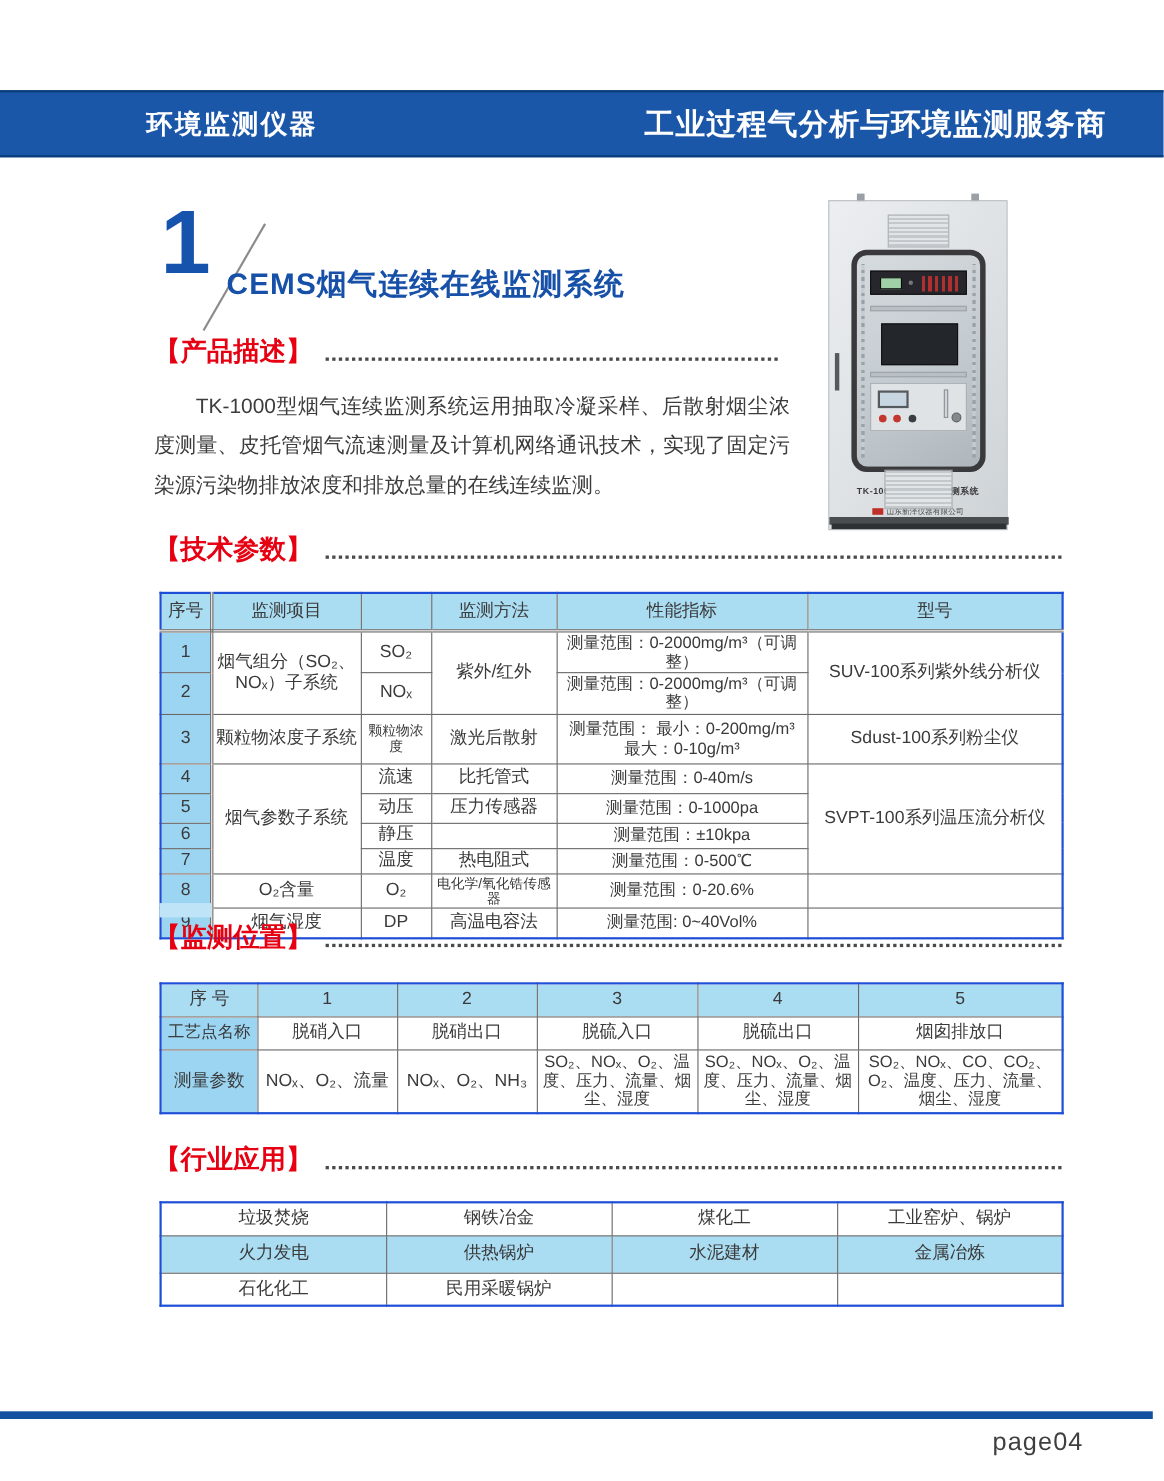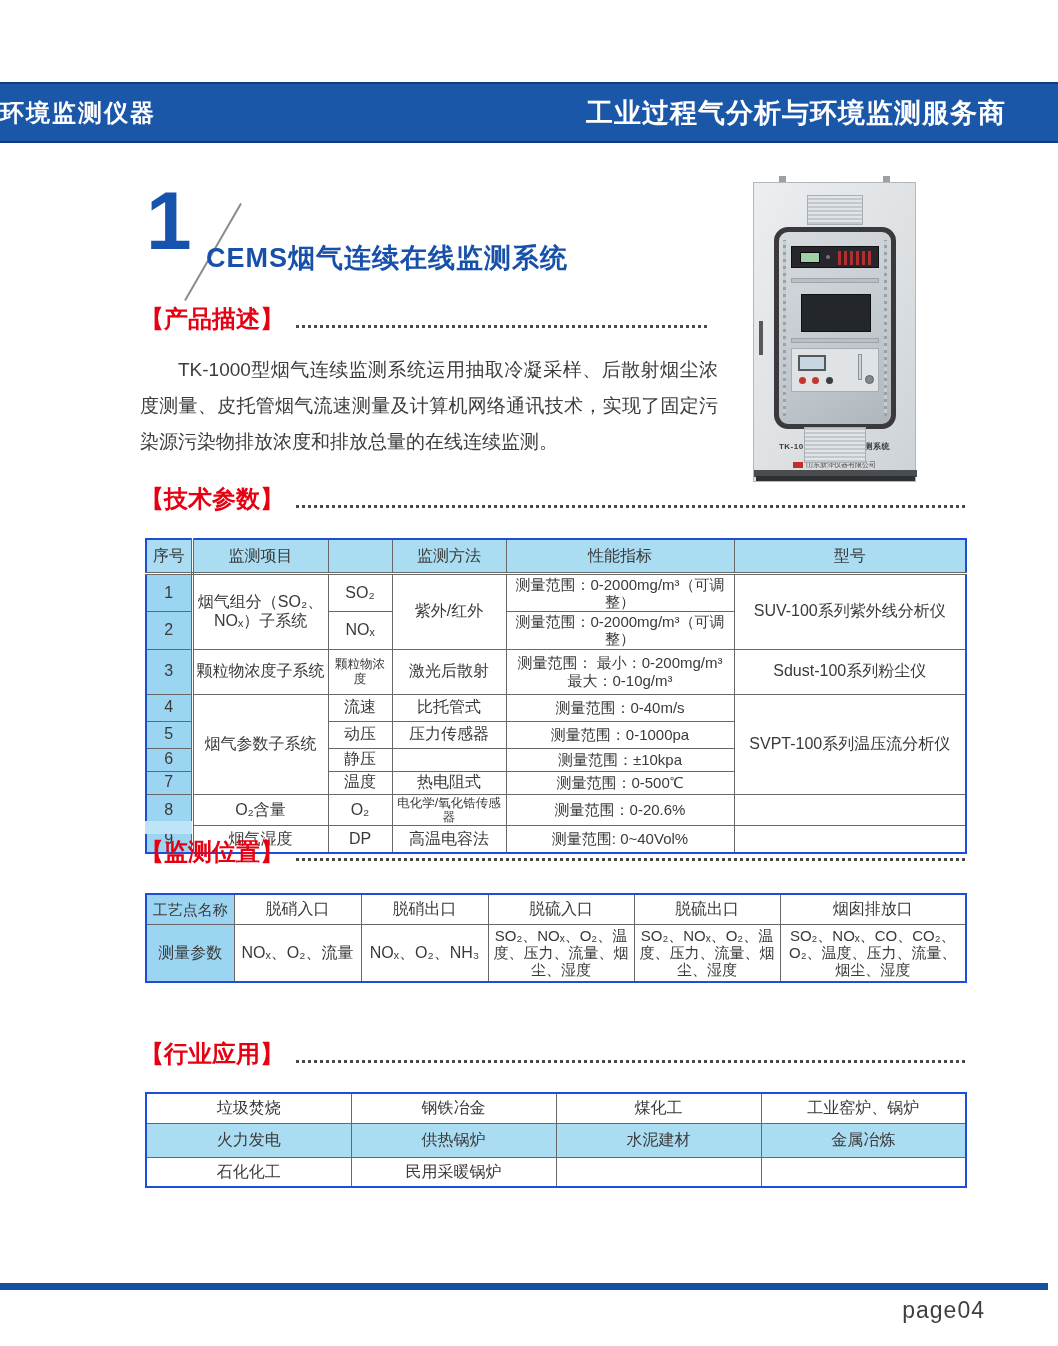--- a/index.html
+++ b/index.html
@@ -9,21 +9,21 @@
     position:relative; width:1058px; height:1346px; margin:0 auto;
     background:#ffffff; overflow:hidden;
   }
 
   
   .topbar {
     position:absolute; left:0; top:82px; width:1058px; height:61px;
     background:#1b57a8; border-top:2px solid #0c3e7c; border-bottom:2px solid #0c3e7c;
     display:flex; align-items:center; justify-content:space-between;
   }
-  .topbar .left-title  { color:#fff; font-size:24px; font-weight:bold; letter-spacing:2px; }
+  .topbar .left-title  { margin-left:133px; color:#fff; font-size:24px; font-weight:bold; letter-spacing:2px; }
   .topbar .right-title { margin-right:52px; color:#fff; font-size:27px; font-weight:bold; letter-spacing:1px; }
 
   
   .big-index { position:absolute; left:146px; top:180px; color:#1553ad; font-size:82px; font-weight:bold; line-height:1; }
   .slash { position:absolute; left:212px; top:196px; width:2px; height:112px; background:#8e8a87; transform:rotate(30deg); }
   .main-title { position:absolute; left:206px; top:240px; color:#1750a8; font-size:27px; font-weight:bold; letter-spacing:1px; }
 
   
   .sec-head { position:absolute; display:flex; align-items:flex-end; }
   .sec-label { color:#e60012; font-size:24px; font-weight:bold; white-space:nowrap; }
@@ -253,20 +253,28 @@
   <table class="tbl outer" style="left:145px; top:893px; width:820px;">
     <colgroup>
       <col style="width:88px">
         <col style="width:127px">
         <col style="width:127px">
       <col style="width:146px">
         <col style="width:146px">
         <col style="width:186px">
     </colgroup>
     <tbody>
+        <tr style="height:30px;">
+      <td class="hd">序  号</td>
+      <td class="hd">1</td>
+      <td class="hd">2</td>
+      <td class="hd">3</td>
+      <td class="hd">4</td>
+      <td class="hd">5</td>
+    </tr>
     <tr style="height:30px;">
       <td class="idx mid">工艺点名称</td>
       <td>脱硝入口</td>
       <td>脱硝出口</td>
       <td>脱硫入口</td>
       <td>脱硫出口</td>
       <td>烟囱排放口</td>
     </tr>
     <tr style="height:58px;">
       <td class="idx">测量参数</td>

